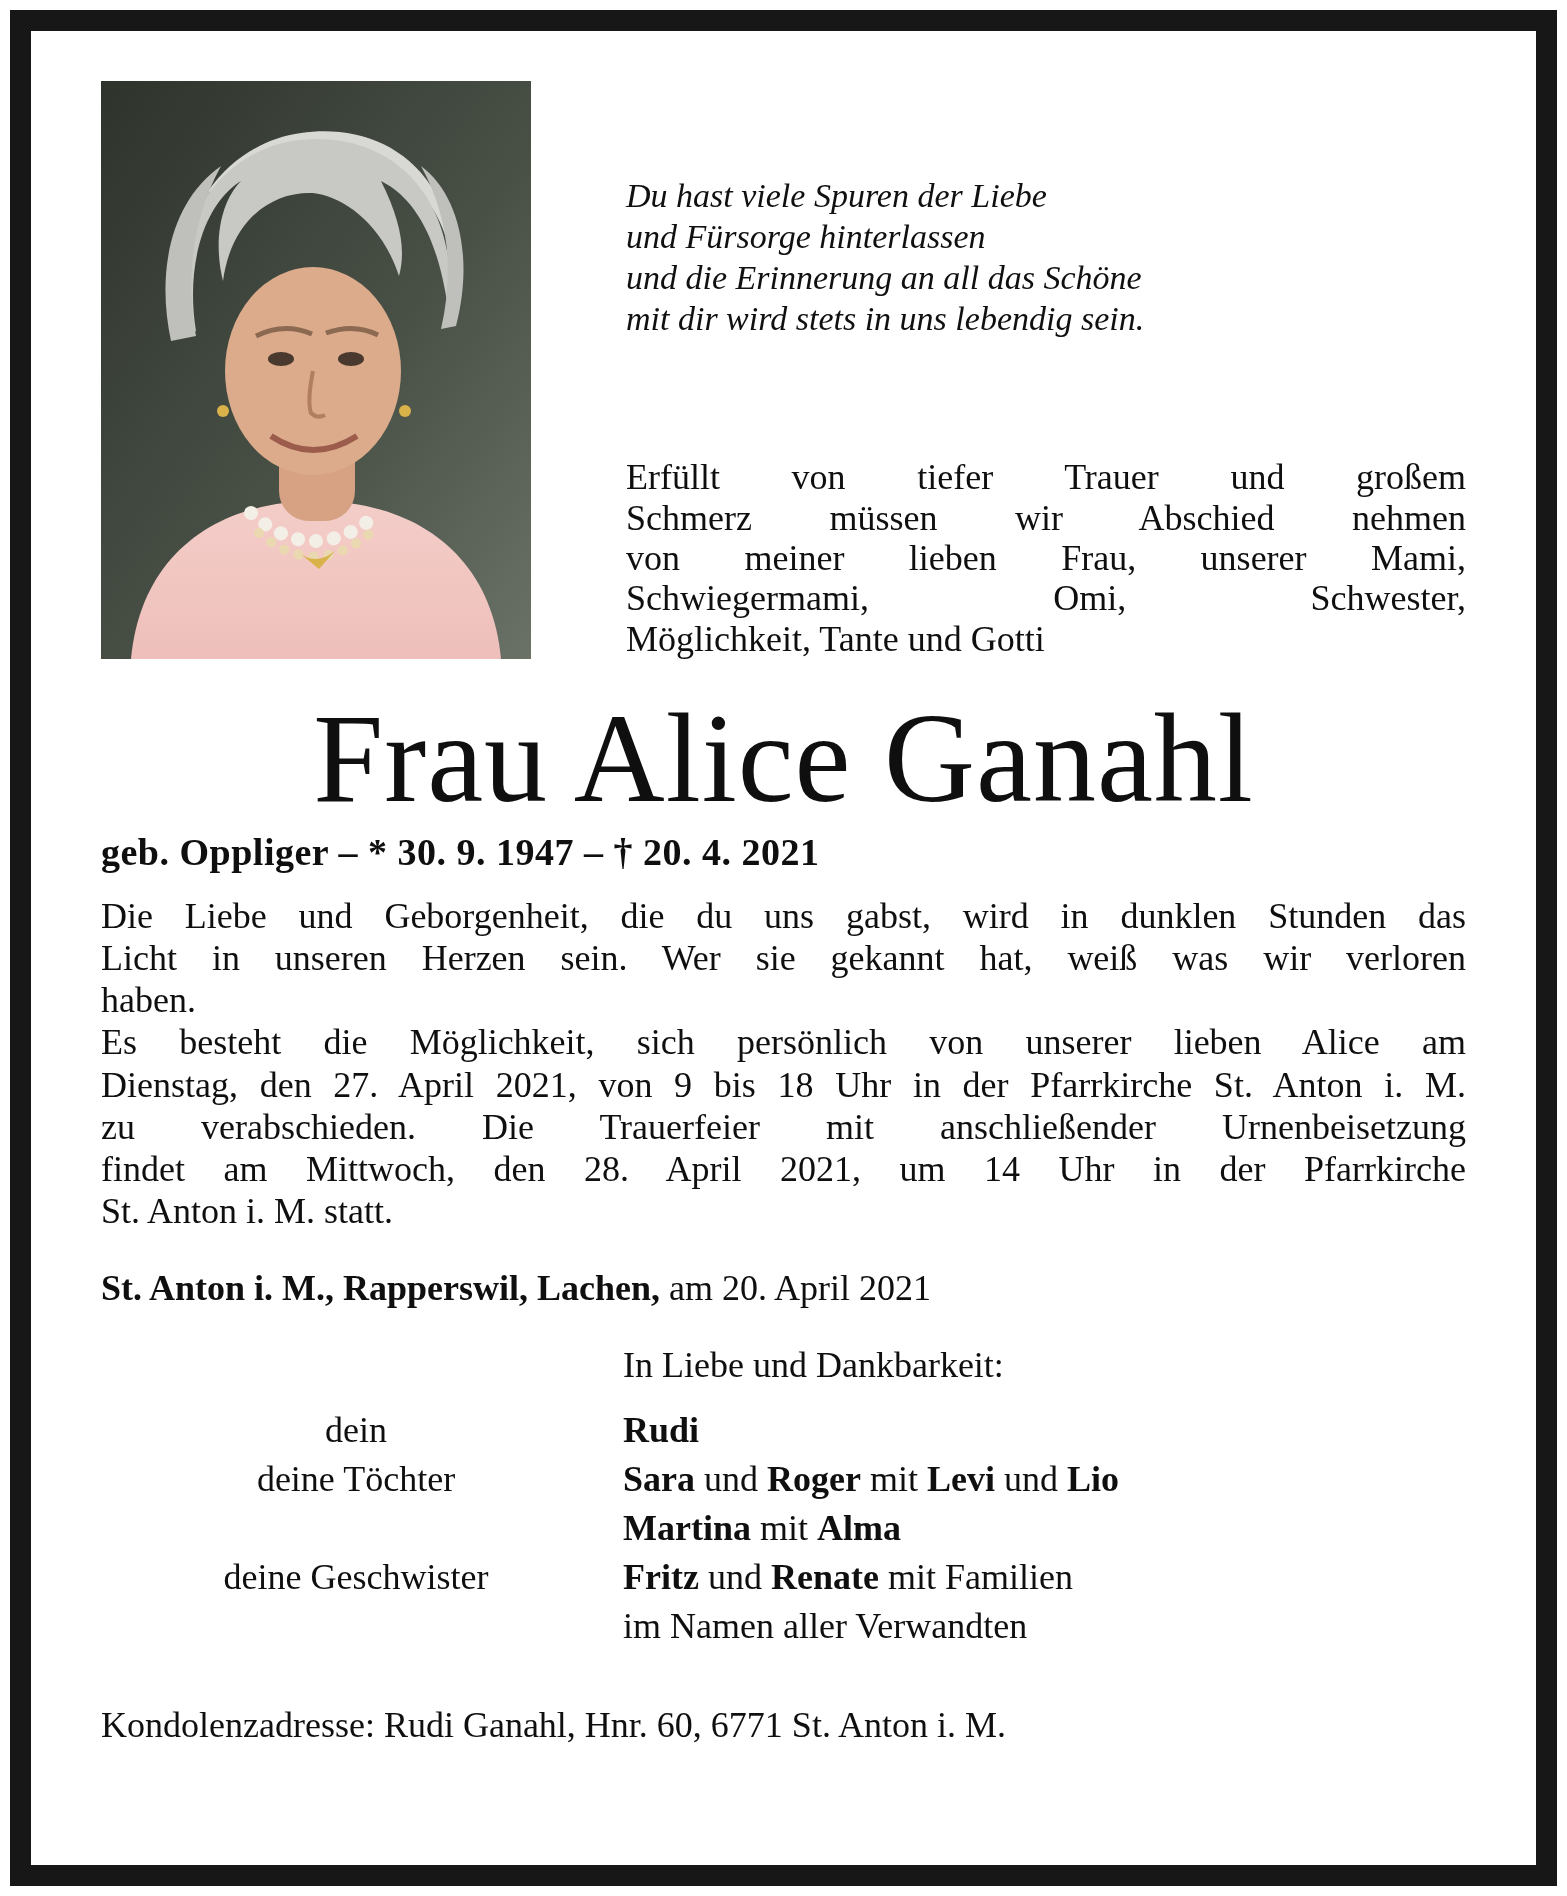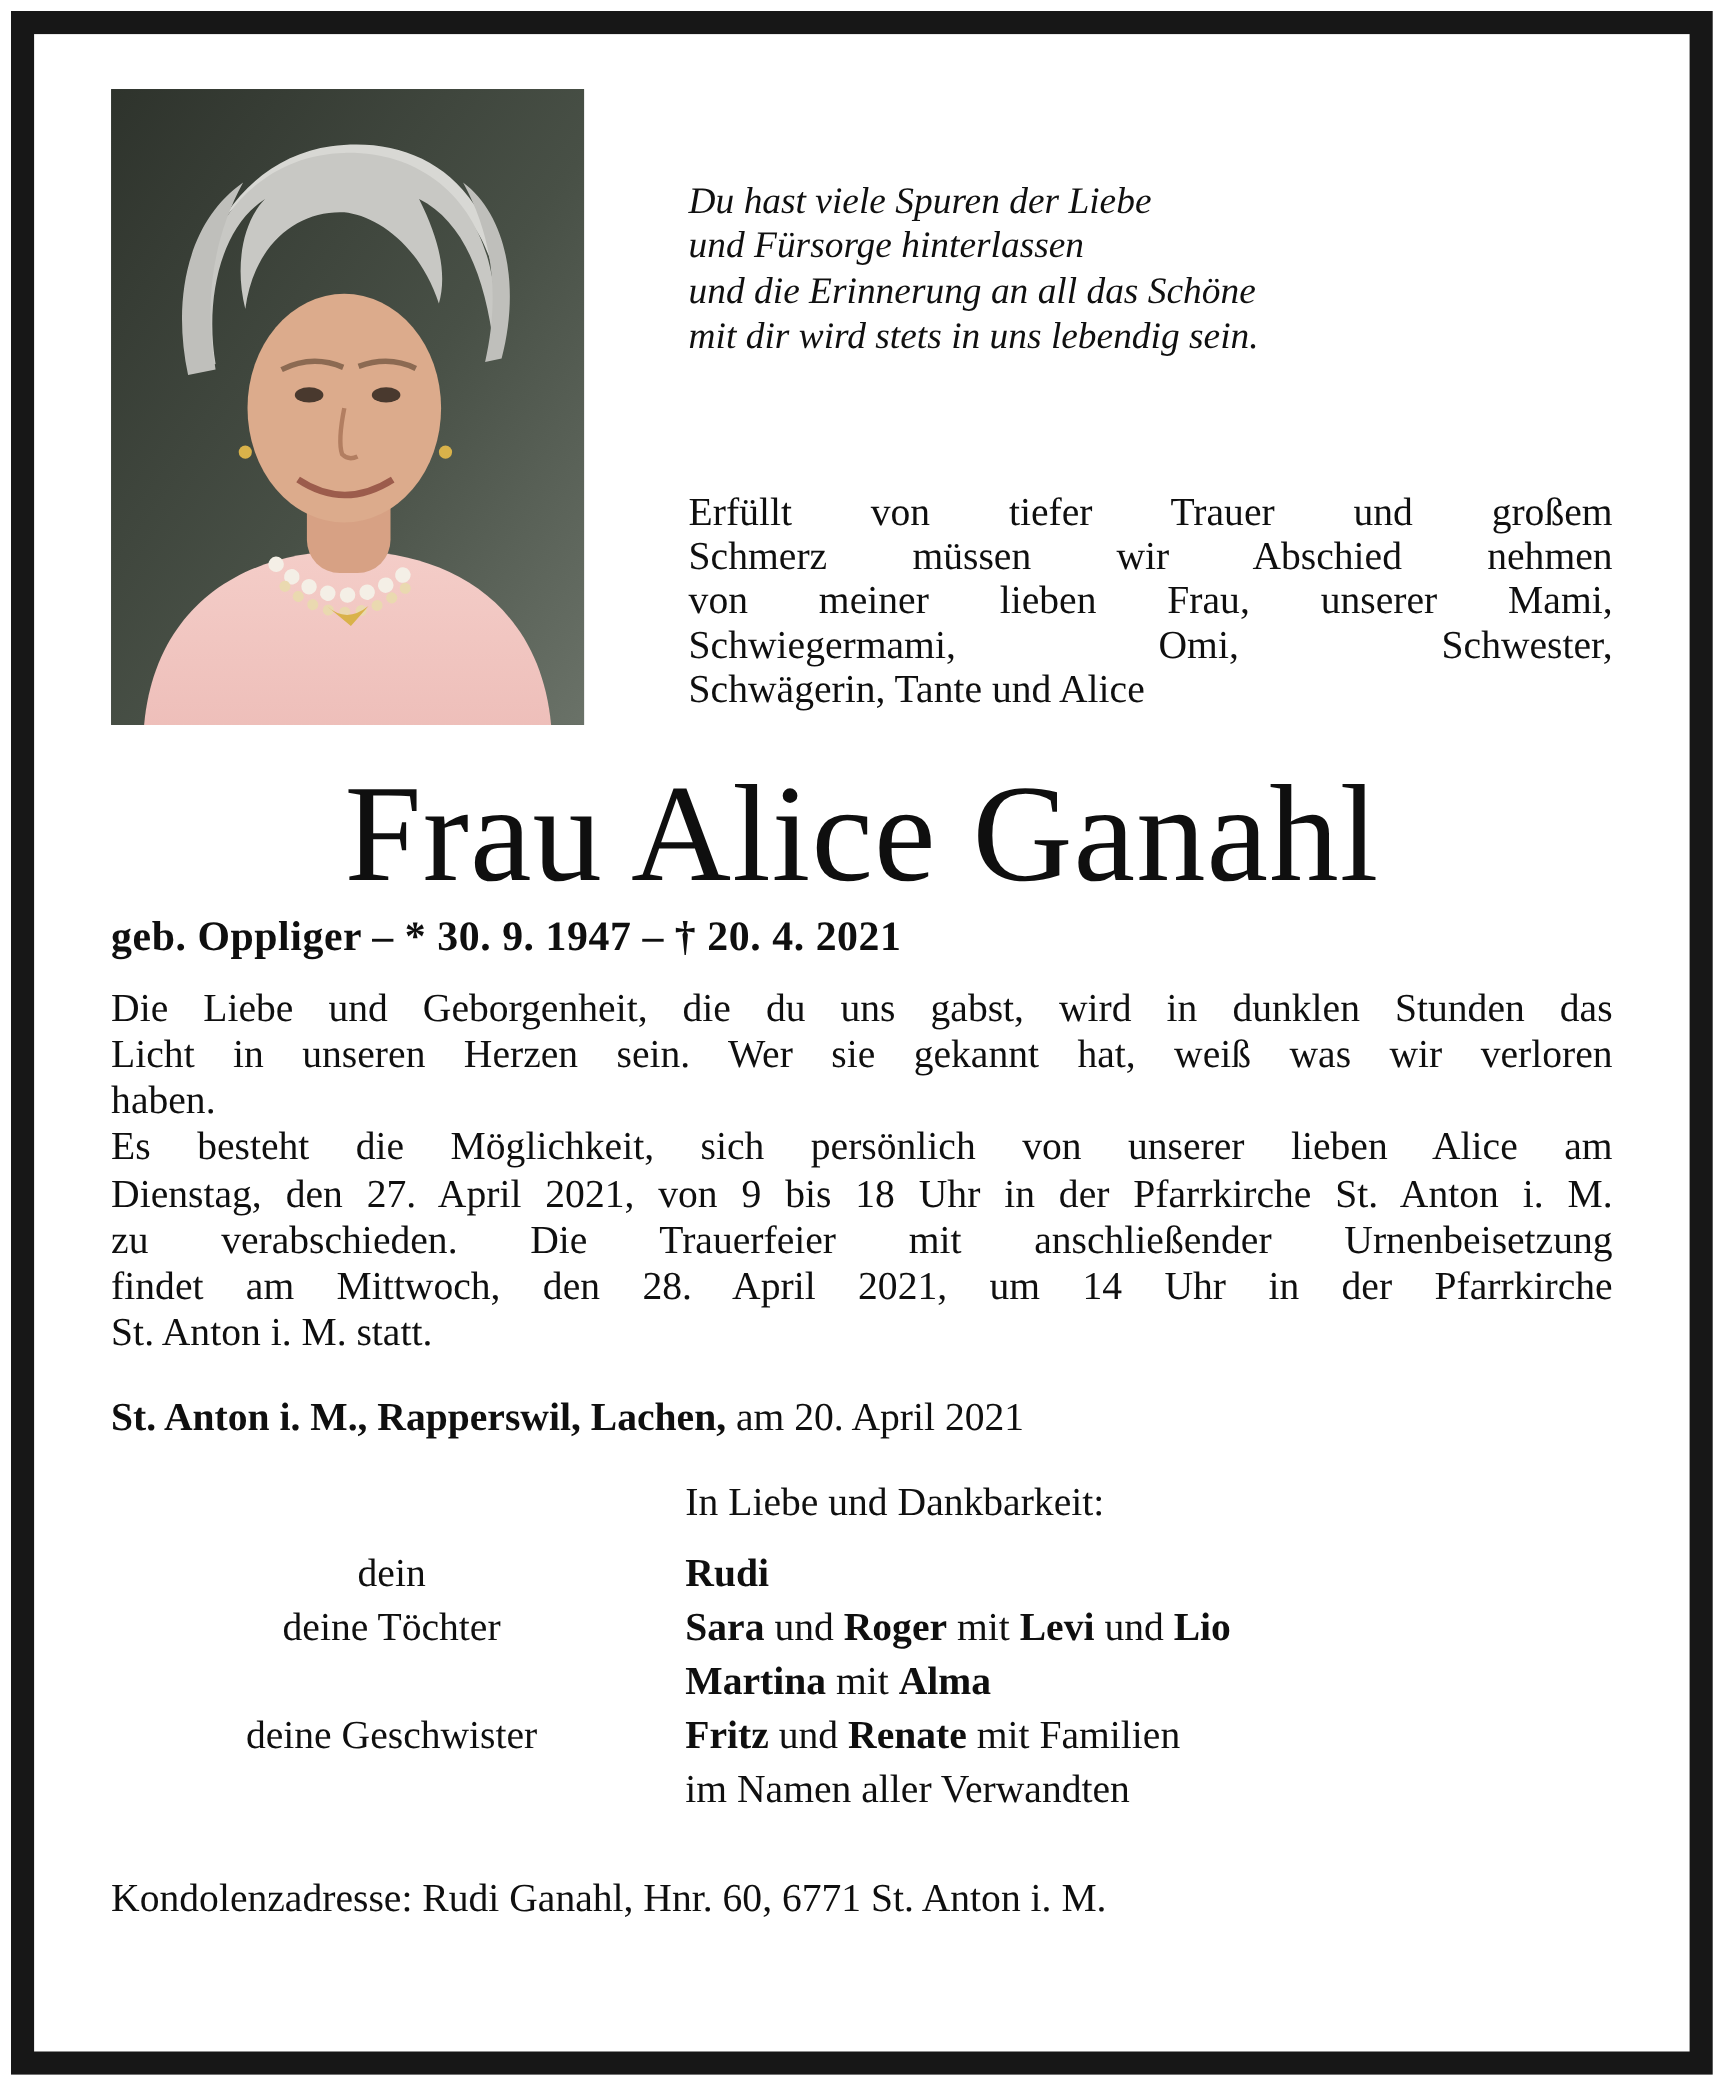--- a/index.html
+++ b/index.html
@@ -19,21 +19,21 @@
     width: 100%;
     height: 100%;
     border: 21px solid #171717;
     background: #ffffff;
     padding: 50px 70px 0 70px;
     color: #0f0f0f;
     overflow: hidden;
   }
 
   
-  .top-section { display: flex; align-items: center; }
+  .top-section { display: flex; align-items: flex-end; }
   .photo-wrap {
     width: 430px;
     height: 578px;
     flex: 0 0 430px;
     overflow: hidden;
     background: #3c423a;
   }
   .photo-wrap svg { display: block; width: 100%; height: 100%; }
   .right-col { margin-left: 95px; flex: 1; min-width: 0; }
 
@@ -149,21 +149,21 @@
           <div>und Fürsorge hinterlassen</div>
           <div>und die Erinnerung an all das Schöne</div>
           <div>mit dir wird stets in uns lebendig sein.</div>
         </div>
 
         <div class="intro">
           <div class="jline">Erfüllt von tiefer Trauer und großem</div>
           <div class="jline">Schmerz müssen wir Abschied nehmen</div>
           <div class="jline">von meiner lieben Frau, unserer Mami,</div>
           <div class="jline">Schwiegermami, Omi, Schwester,</div>
-          <div class="jline last">Schwägerin, Tante und Alice</div>
+          <div class="jline last">Möglichkeit, Tante und Gotti</div>
         </div>
       </div>
     </div>
 
     <h1 class="name-title">Frau Alice Ganahl</h1>
     <div class="dates-line">geb. Oppliger – * 30. 9. 1947 – † 20. 4. 2021</div>
 
     <div class="body-block">
       <div class="jline">Die Liebe und Geborgenheit, die du uns gabst, wird in dunklen Stunden das</div>
       <div class="jline">Licht in unseren Herzen sein. Wer sie gekannt hat, weiß was wir verloren</div>

